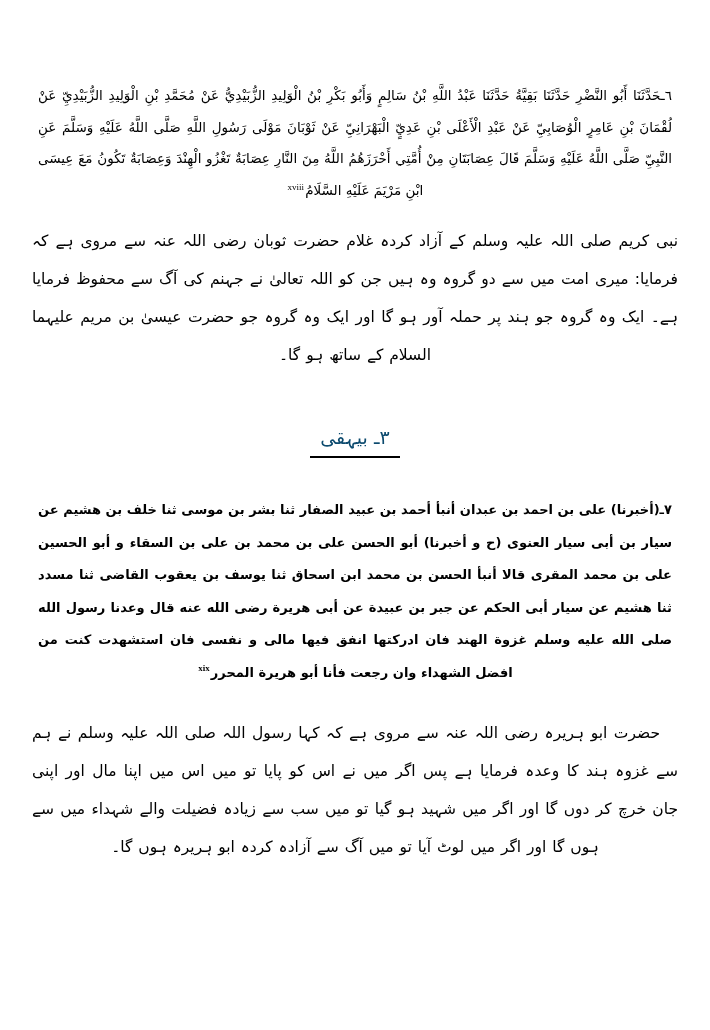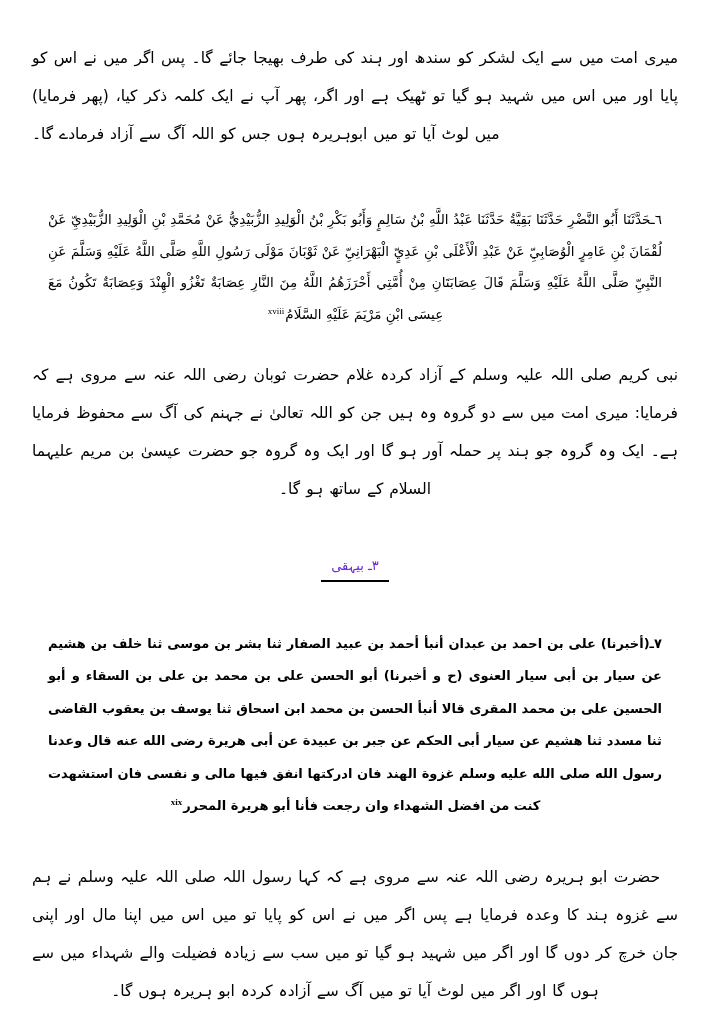--- a/index.html
+++ b/index.html
@@ -48,43 +48,43 @@
   .urdu-indent {
     text-indent: 18px;
   }
   
   .arabic {
     direction: rtl;
     text-align: justify;
     text-align-last: center;
     font-size: 13.5px;
     line-height: 2.35;
-    margin: 16px;
+    margin: 6px;
     color: #000;
     font-family: "DejaVu Sans", "Liberation Sans", sans-serif;
   }
   .arabic-plain {
     font-size: 13px;
     line-height: 2.5;
     font-weight: bold;
   }
   
   .section-heading-wrap {
     direction: rtl;
     text-align: center;
     margin: 0;
   }
   .section-heading {
     display: inline-block;
-    font-size: 13px;
+    font-size: 19px;
     line-height: 1.7;
     font-weight: 400;
     border-bottom: 2.2px solid #000;
     padding: 0 10px 3px 10px;
-    color: #6d28d9;
+    color: #0c4a6e;
   }
   
   .fn {
     font-family: "Liberation Serif", "DejaVu Serif", serif;
     font-size: 9px;
     vertical-align: super;
     line-height: 0;
     direction: ltr;
     unicode-bidi: isolate;
     padding: 0 1px;
@@ -93,21 +93,20 @@
   .spacer-md { height: 20px; }
   .spacer-sm { height: 10px; }
   .spacer-xl { height: 46px; }
 </style>
 </head>
 <body>
 
 <div id="page">
   <div class="content">
 
-    <p class="urdu urdu-left-last">میری امت میں سے ایک لشکر کو سندھ اور ہند کی طرف بھیجا جائے گا۔ پس اگر میں نے اس کو پایا اور میں اس میں شہید ہو گیا تو ٹھیک ہے اور اگر، پھر آپ نے ایک کلمہ ذکر کیا، (پھر فرمایا) میں لوٹ آیا تو میں ابوہریرہ ہوں جس کو اللہ آگ سے آزاد فرمادے گا۔</p>
 
     <div class="spacer-lg"></div>
 
     <p class="arabic"><span>٦ـ</span><span>حَدَّثَنَا أَبُو النَّضْرِ حَدَّثَنَا بَقِيَّةُ حَدَّثَنَا عَبْدُ اللَّهِ بْنُ سَالِمٍ وَأَبُو بَكْرِ بْنُ الْوَلِيدِ الزُّبَيْدِيُّ عَنْ مُحَمَّدِ بْنِ الْوَلِيدِ الزُّبَيْدِيِّ عَنْ لُقْمَانَ بْنِ عَامِرٍ الْوُصَابِيِّ عَنْ عَبْدِ الْأَعْلَى بْنِ عَدِيٍّ الْبَهْرَانِيِّ عَنْ ثَوْبَانَ مَوْلَى رَسُولِ اللَّهِ صَلَّى اللَّهُ عَلَيْهِ وَسَلَّمَ عَنِ النَّبِيِّ صَلَّى اللَّهُ عَلَيْهِ وَسَلَّمَ قَالَ عِصَابَتَانِ مِنْ أُمَّتِي أَحْرَزَهُمُ اللَّهُ مِنَ النَّارِ عِصَابَةٌ تَغْزُو الْهِنْدَ وَعِصَابَةٌ تَكُونُ مَعَ عِيسَى ابْنِ مَرْيَمَ عَلَيْهِ السَّلَامُ</span><span class="fn">xviii</span></p>
 
     <div class="spacer-sm"></div>
 
     <p class="urdu">نبی کریم صلی اللہ علیہ وسلم کے آزاد کردہ غلام حضرت ثوبان رضی اللہ عنہ سے مروی ہے کہ فرمایا: میری امت میں سے دو گروہ وہ ہیں جن کو اللہ تعالیٰ نے جہنم کی آگ سے محفوظ فرمایا ہے۔ ایک وہ گروہ جو ہند پر حملہ آور ہو گا اور ایک وہ گروہ جو حضرت عیسیٰ بن مریم علیہما السلام کے ساتھ ہو گا۔</p>
 
     <div class="spacer-xl"></div>

